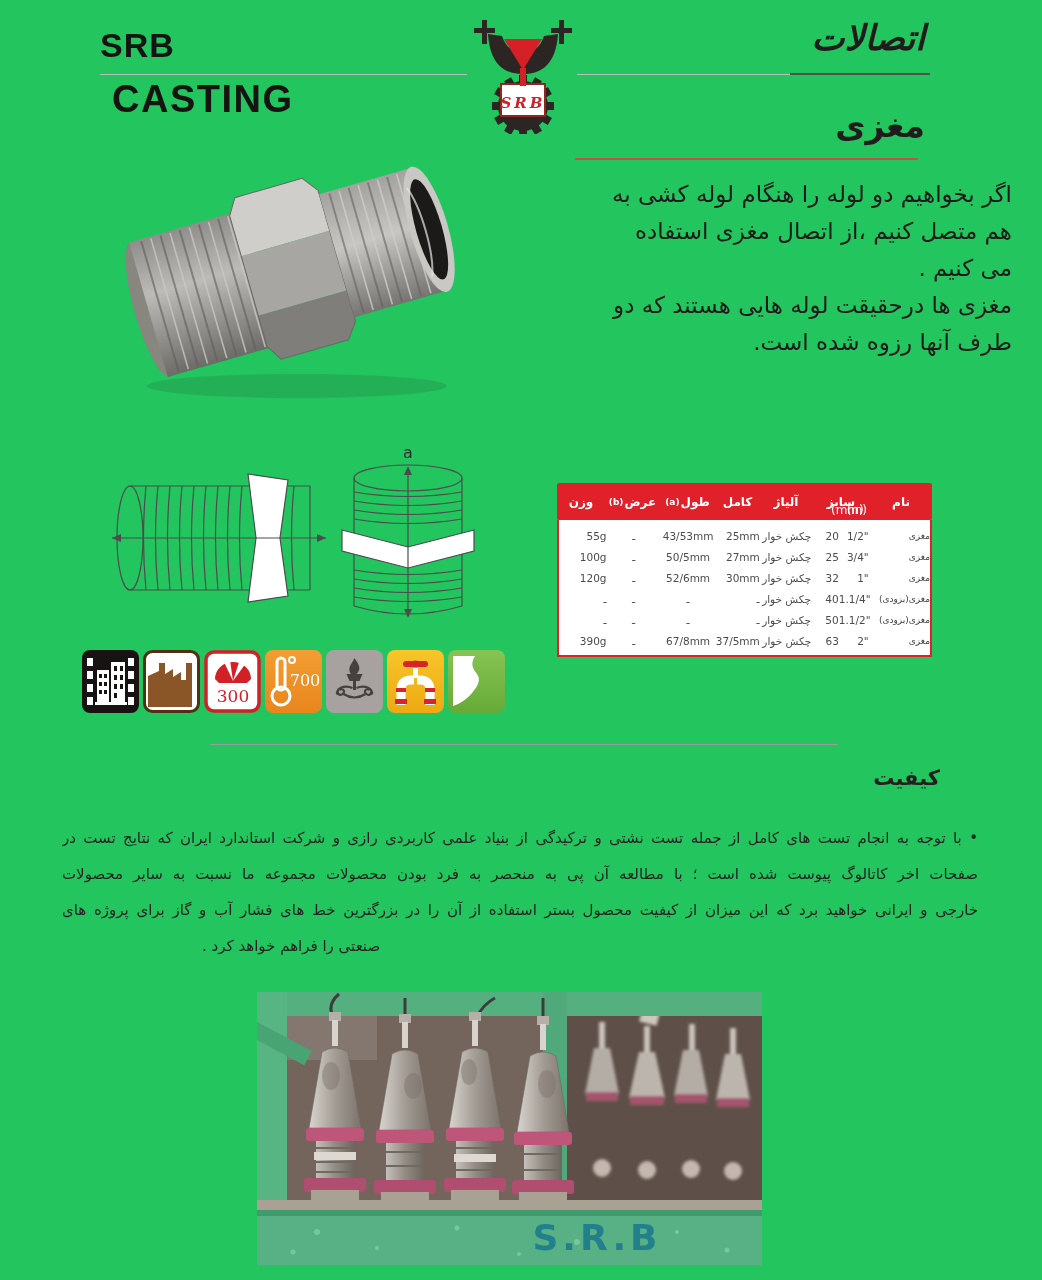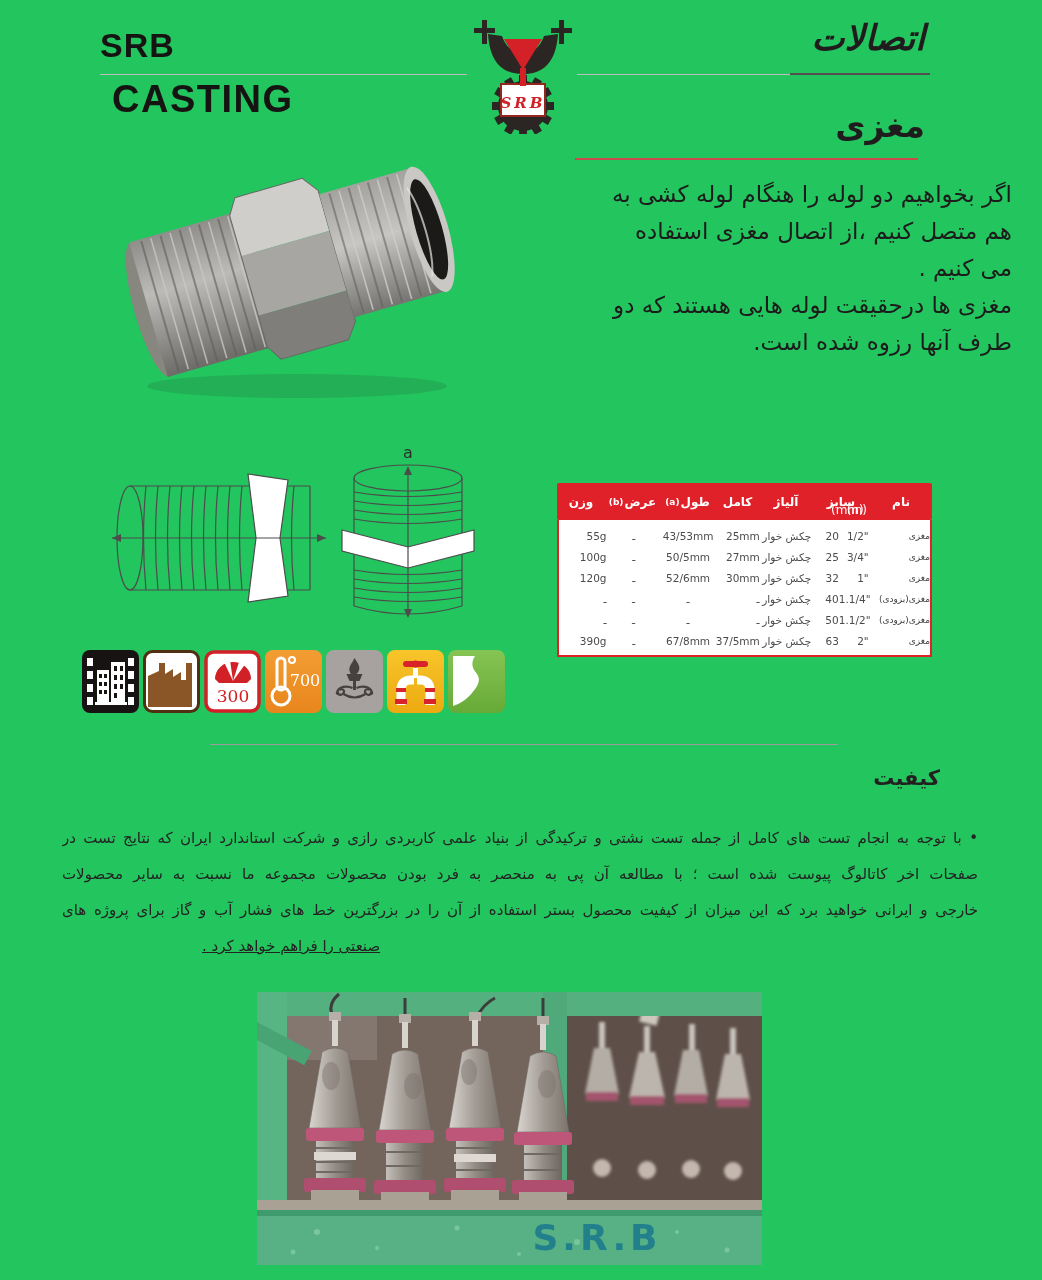--- a/index.html
+++ b/index.html
@@ -36,21 +36,21 @@
   .td-ltr{direction:ltr;}
   .td-name{font-size:9px;color:#3e3e3e;}
 
   
   .icons{left:82px;top:650px;display:flex;gap:4px;}
 
   .divider{left:210px;top:744px;width:628px;height:1px;background:#9b9b9b;}
   .q-head{right:102px;top:766px;font-size:21px;font-weight:bold;direction:rtl;}
   .quality{left:62px;top:820px;width:916px;direction:rtl;font-size:15px;color:#232323;}
   .q-line{height:36px;line-height:36px;text-align:justify;text-align-last:justify;overflow:hidden;}
-  .q-line:last-child{text-align:left;text-align-last:left;padding-left:140px;text-decoration:underline;}
+  .q-line:last-child{text-align:left;text-align-last:left;padding-left:140px;}
 
   svg text{user-select:none;}
 </style>
 </head>
 <body>
 
 <div class="page">
 
   <div class="abs brand1">SRB</div>
   <div class="abs brand2">CASTING</div>

